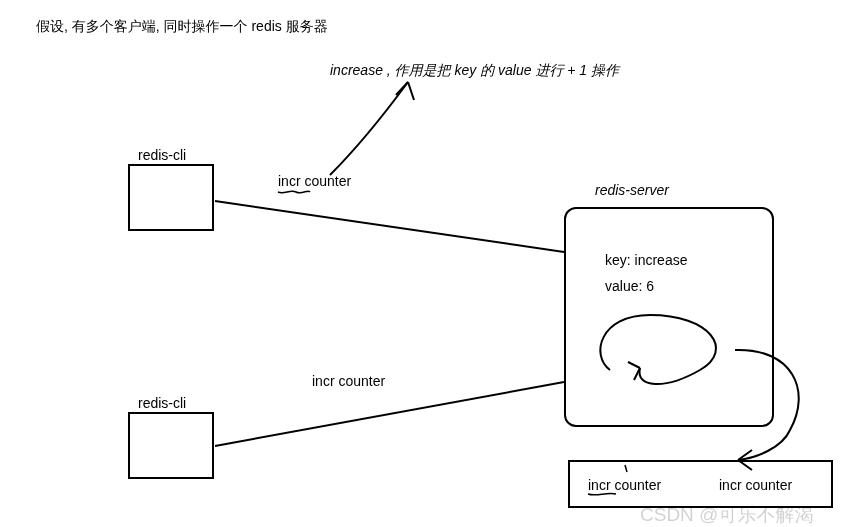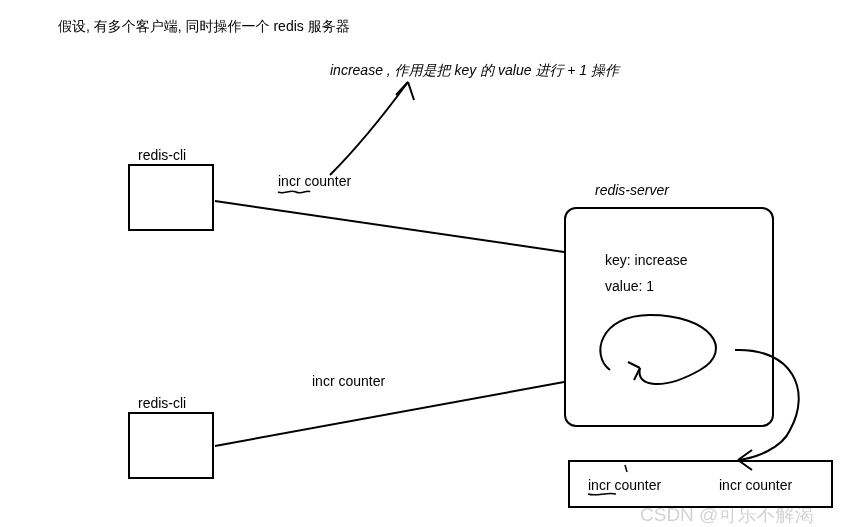--- a/index.html
+++ b/index.html
@@ -14,37 +14,37 @@
     }
     .text { position: absolute; white-space: nowrap; }
     .box { position: absolute; border: 2px solid #000; background: #fff; }
     .server-box { position: absolute; border: 2px solid #000; border-radius: 12px; }
     svg.overlay { position: absolute; top: 0; left: 0; width: 856px; height: 527px; pointer-events: none; }
     .watermark { position: absolute; color: rgba(0,0,0,0.18); font-size: 19px; }
   </style>
 </head>
 <body>
 
-<div class="text" style="top:18px; left:58px;">假设, 有多个客户端, 同时操作一个 redis 服务器</div>
+<div class="text" style="top:18px; left:36px;">假设, 有多个客户端, 同时操作一个 redis 服务器</div>
 
 <div class="text" style="top:62px; left:330px;font-style:italic;">increase , 作用是把 key 的 value 进行 + 1 操作</div>
 
 <div class="text" style="top:147px; left:138px;">redis-cli</div>
 <div class="box" style="top:164px; left:128px; width:86px; height:67px;"></div>
 
 <div class="text" style="top:395px; left:138px;">redis-cli</div>
 <div class="box" style="top:412px; left:128px; width:86px; height:67px;"></div>
 
 <div class="text" style="top:173px; left:278px;">incr counter</div>
 <div class="text" style="top:373px; left:312px;">incr counter</div>
 
 <div class="text" style="top:182px; left:595px;font-style:italic;">redis-server</div>
 <div class="server-box" style="top:207px; left:564px; width:210px; height:220px;"></div>
 <div class="text" style="top:252px; left:605px;">key: increase</div>
-<div class="text" style="top:278px; left:605px;">value: 1</div>
+<div class="text" style="top:278px; left:605px;">value: 6</div>
 
 <div class="box" style="top:460px; left:568px; width:265px; height:48px;"></div>
 <div class="text" style="top:477px; left:588px;">incr counter</div>
 <div class="text" style="top:477px; left:719px;">incr counter</div>
 
 <div class="watermark" style="top:502px; left:640px;">CSDN @可乐不解渴</div>
 
 <svg class="overlay">
 
   <line x1="215" y1="201" x2="564" y2="252" stroke="#000" stroke-width="2"></line>

